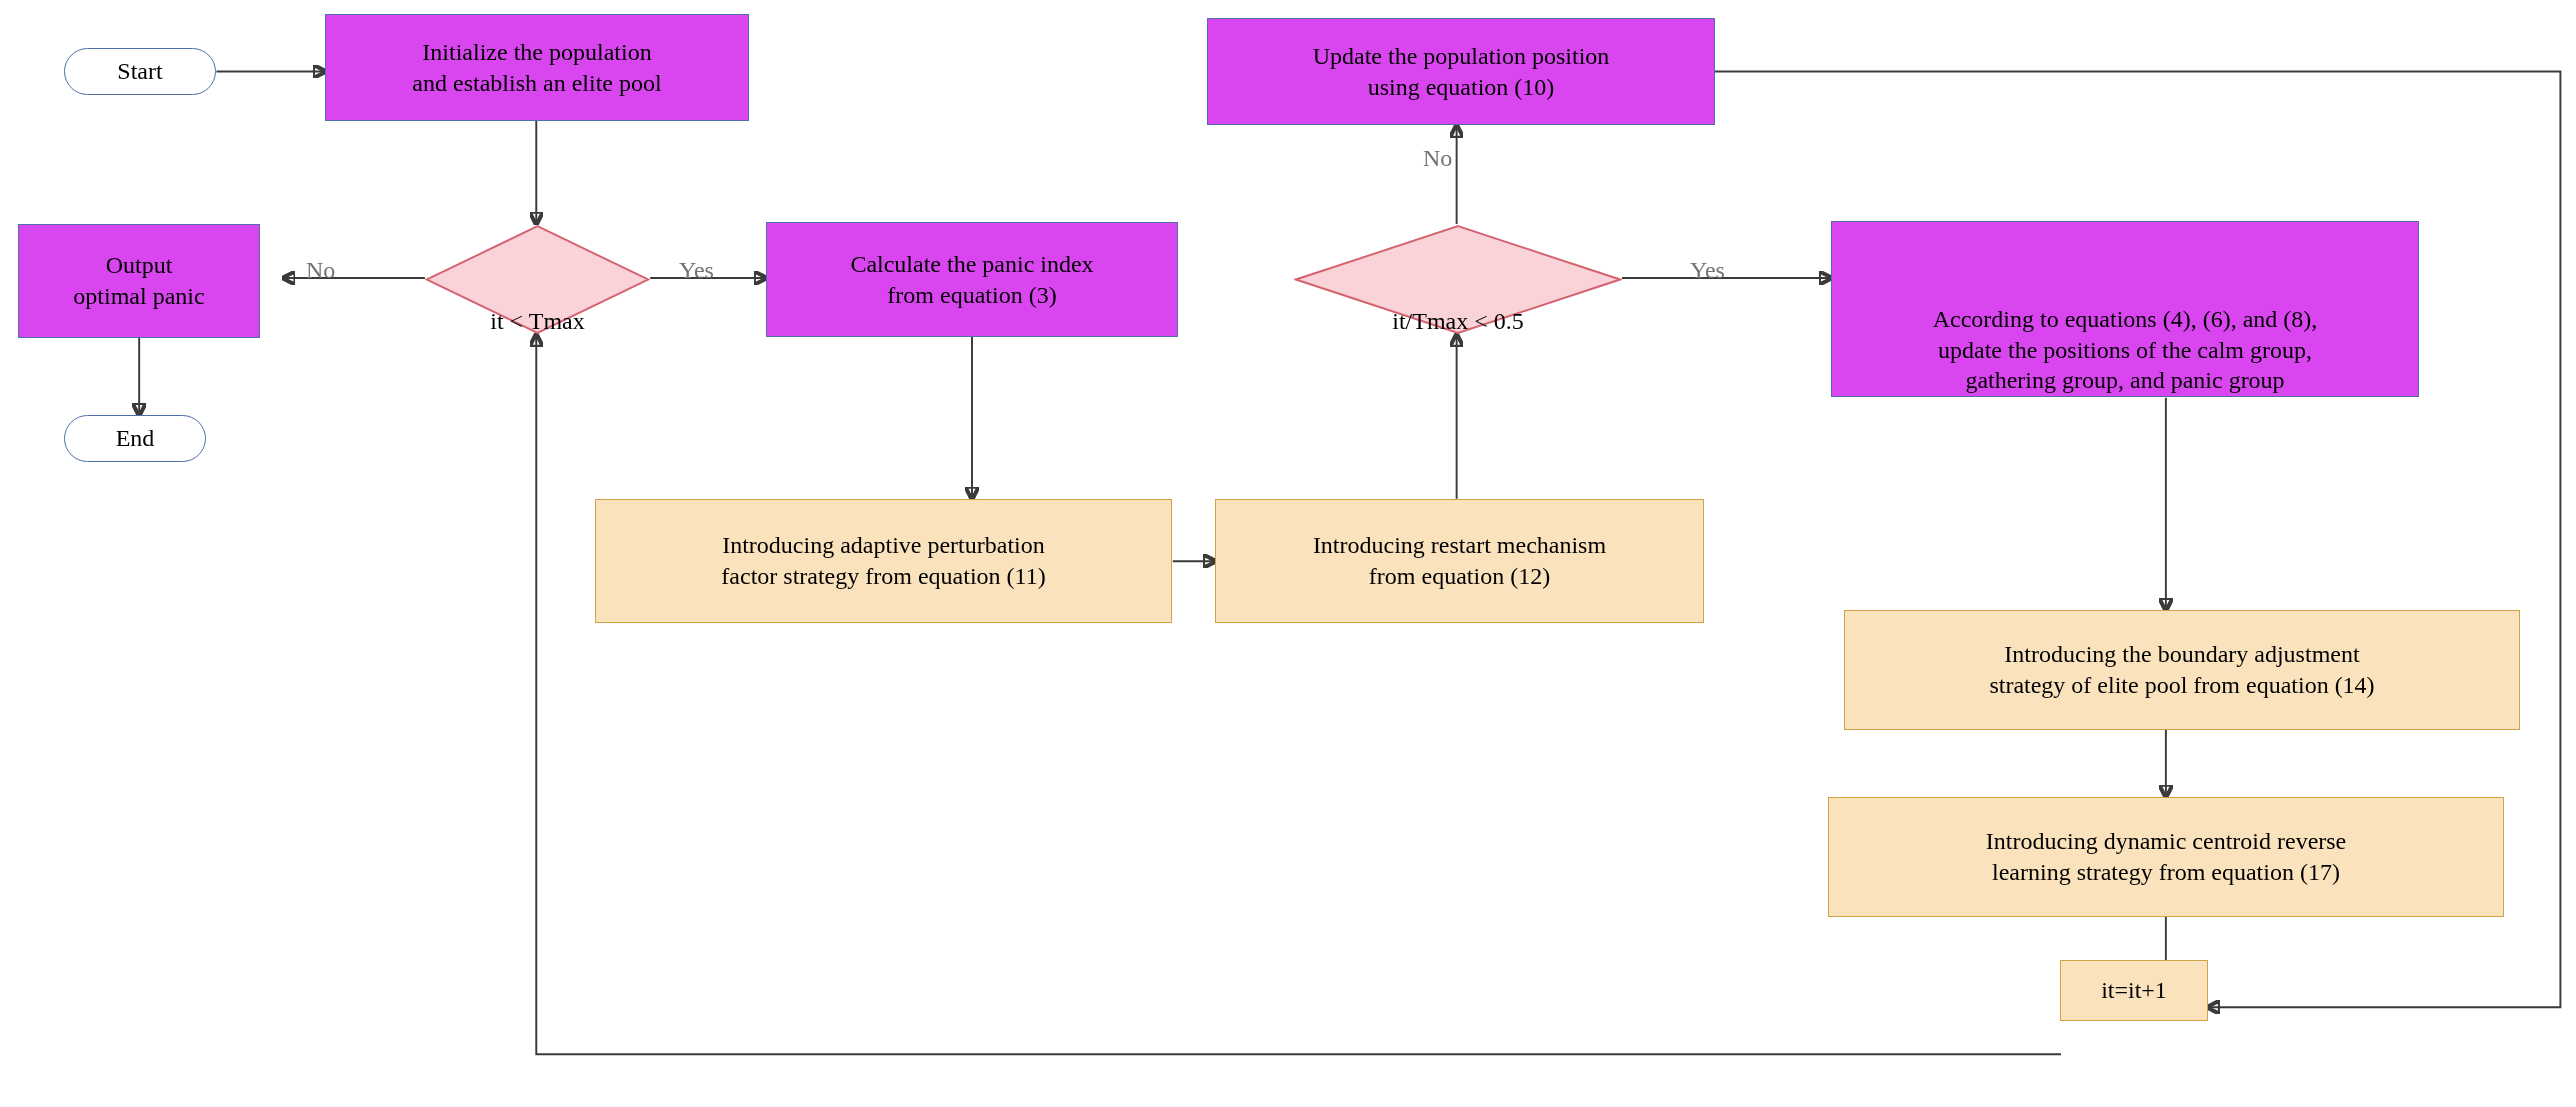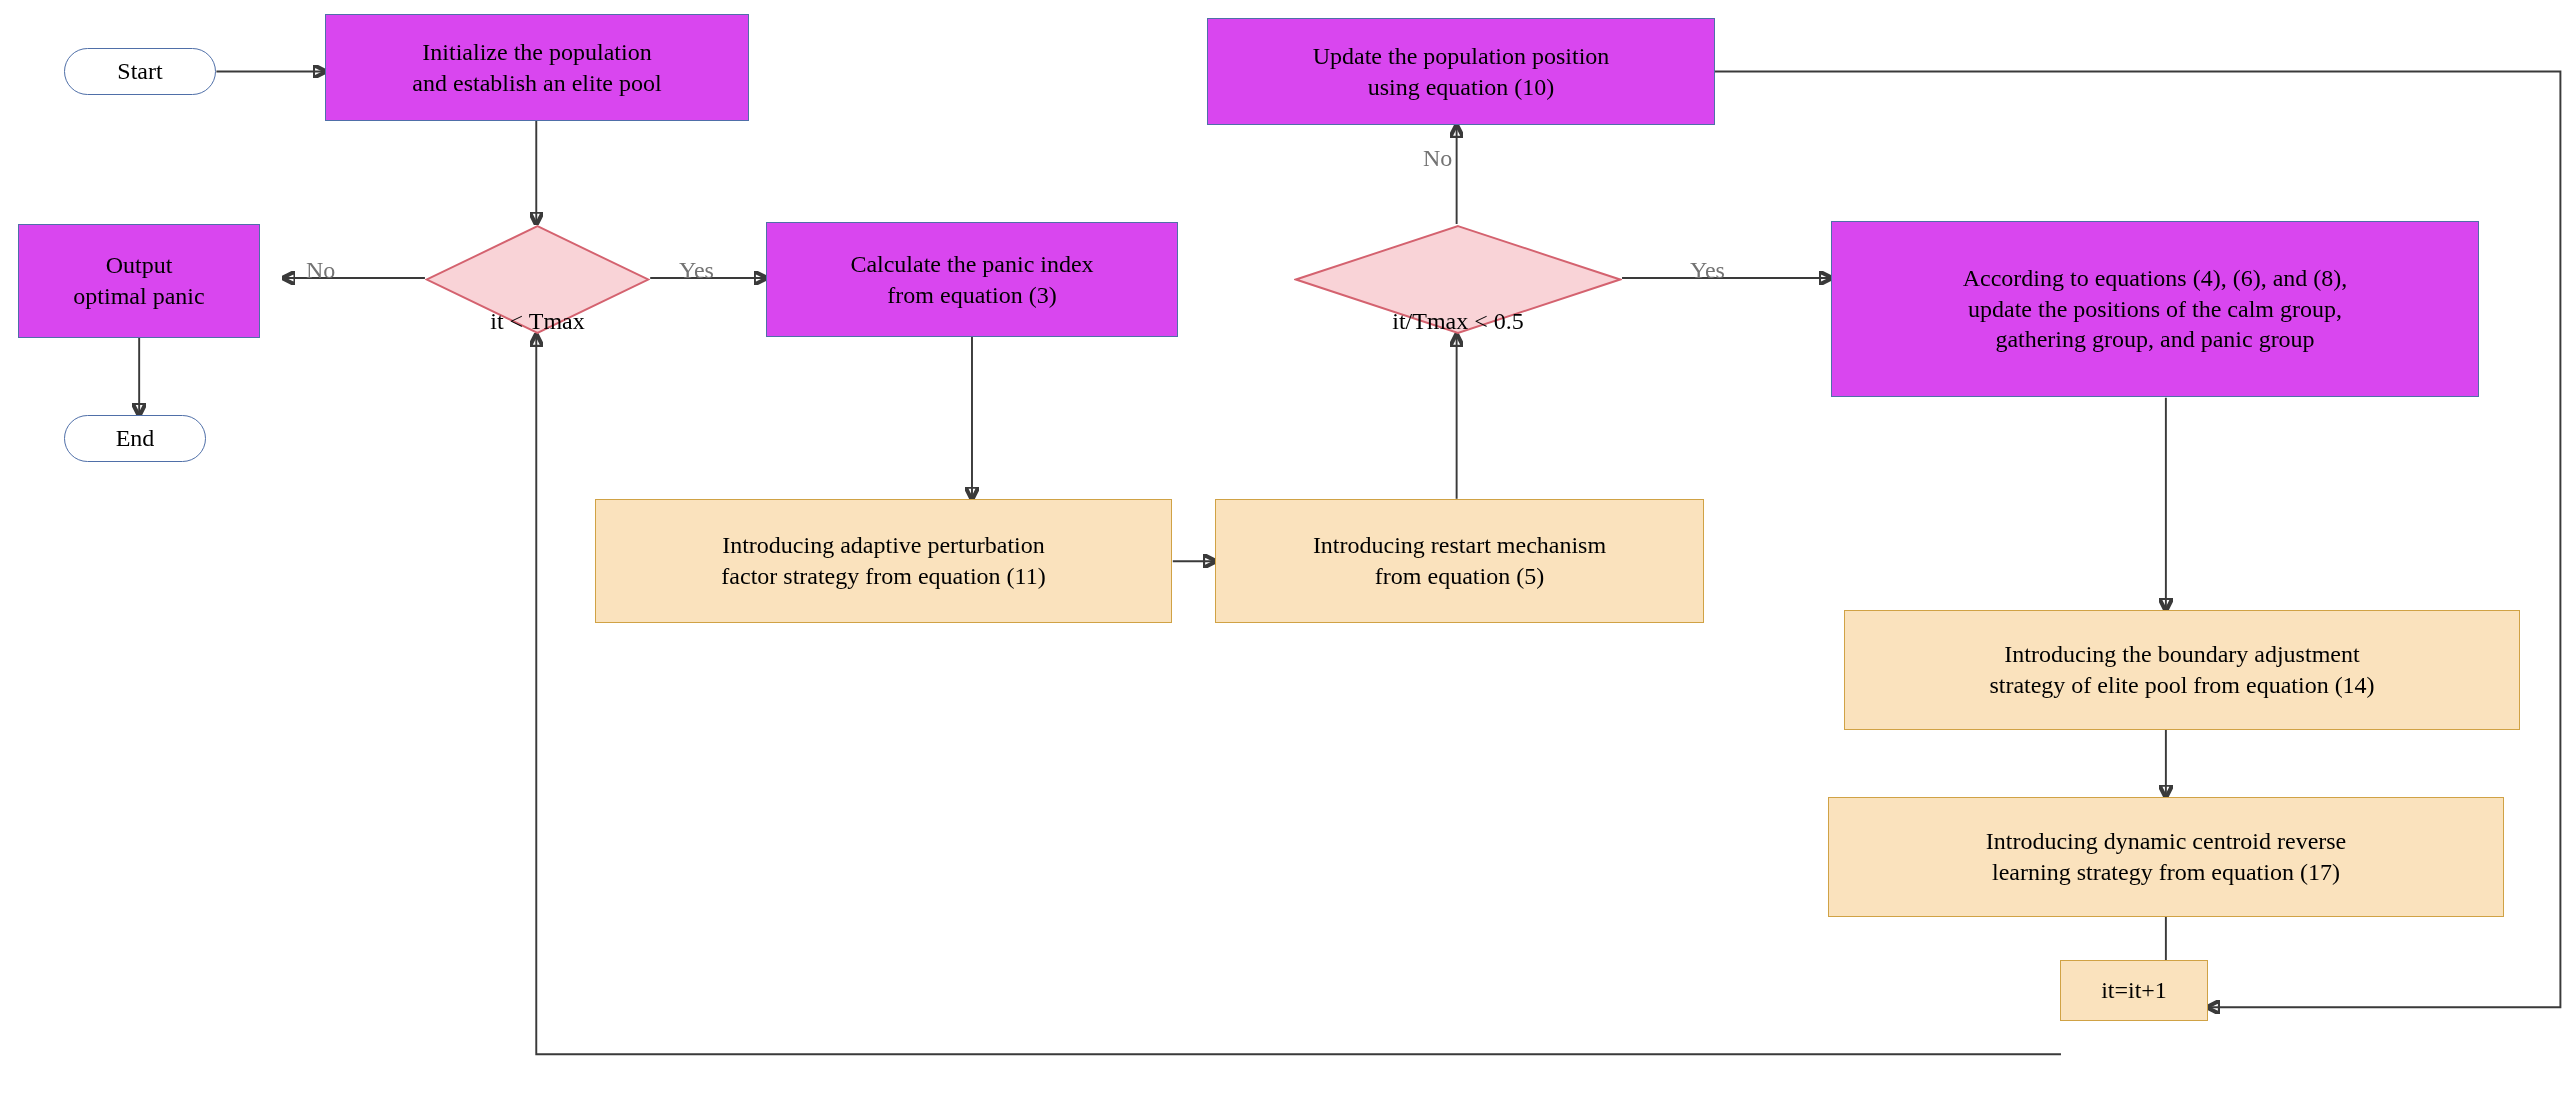--- a/index.html
+++ b/index.html
@@ -154,38 +154,38 @@
 from equation (3)</span>
   </div>
 
   <div class="node strat" style="left:595px; top:499px; width:577px; height:124px; font-size:24px;">
     <span>Introducing adaptive perturbation
 factor strategy from equation (11)</span>
   </div>
 
   <div class="node strat" style="left:1215px; top:499px; width:489px; height:124px; font-size:24px;">
     <span>Introducing restart mechanism
-from equation (5)</span>
+from equation (12)</span>
   </div>
 
   <div class="dec-wrap" style="left:1294px; top:224px; width:328px; height:111px;">
     <svg width="328" height="111" viewBox="0 0 510 172">
       <polygon points="255,3 507,86 255,169 3,86" fill="#f9d3d7" stroke="#d4626f" stroke-width="3"></polygon>
     </svg>
     <div class="dec-label" style="font-size:24px;">
       <span>it/Tmax &lt; 0.5</span>
     </div>
   </div>
 
   <div class="node proc" style="left:1207px; top:18px; width:508px; height:107px; font-size:24px;">
     <span>Update the population position
 using equation (10)</span>
   </div>
 
-  <div class="node proc" style="left:1831px; top:221px; width:648px; height:176px; font-size:24px;">
+  <div class="node proc" style="left:1831px; top:221px; width:588px; height:176px; font-size:24px;align-items:flex-end;">
     <span>According to equations (4), (6), and (8),
 update the positions of the calm group,
 gathering group, and panic group</span>
   </div>
 
   <div class="node strat" style="left:1828px; top:610px; width:676px; height:120px; font-size:24px;margin-left:16px;">
     <span>Introducing the boundary adjustment
 strategy of elite pool from equation (14)</span>
   </div>
 

